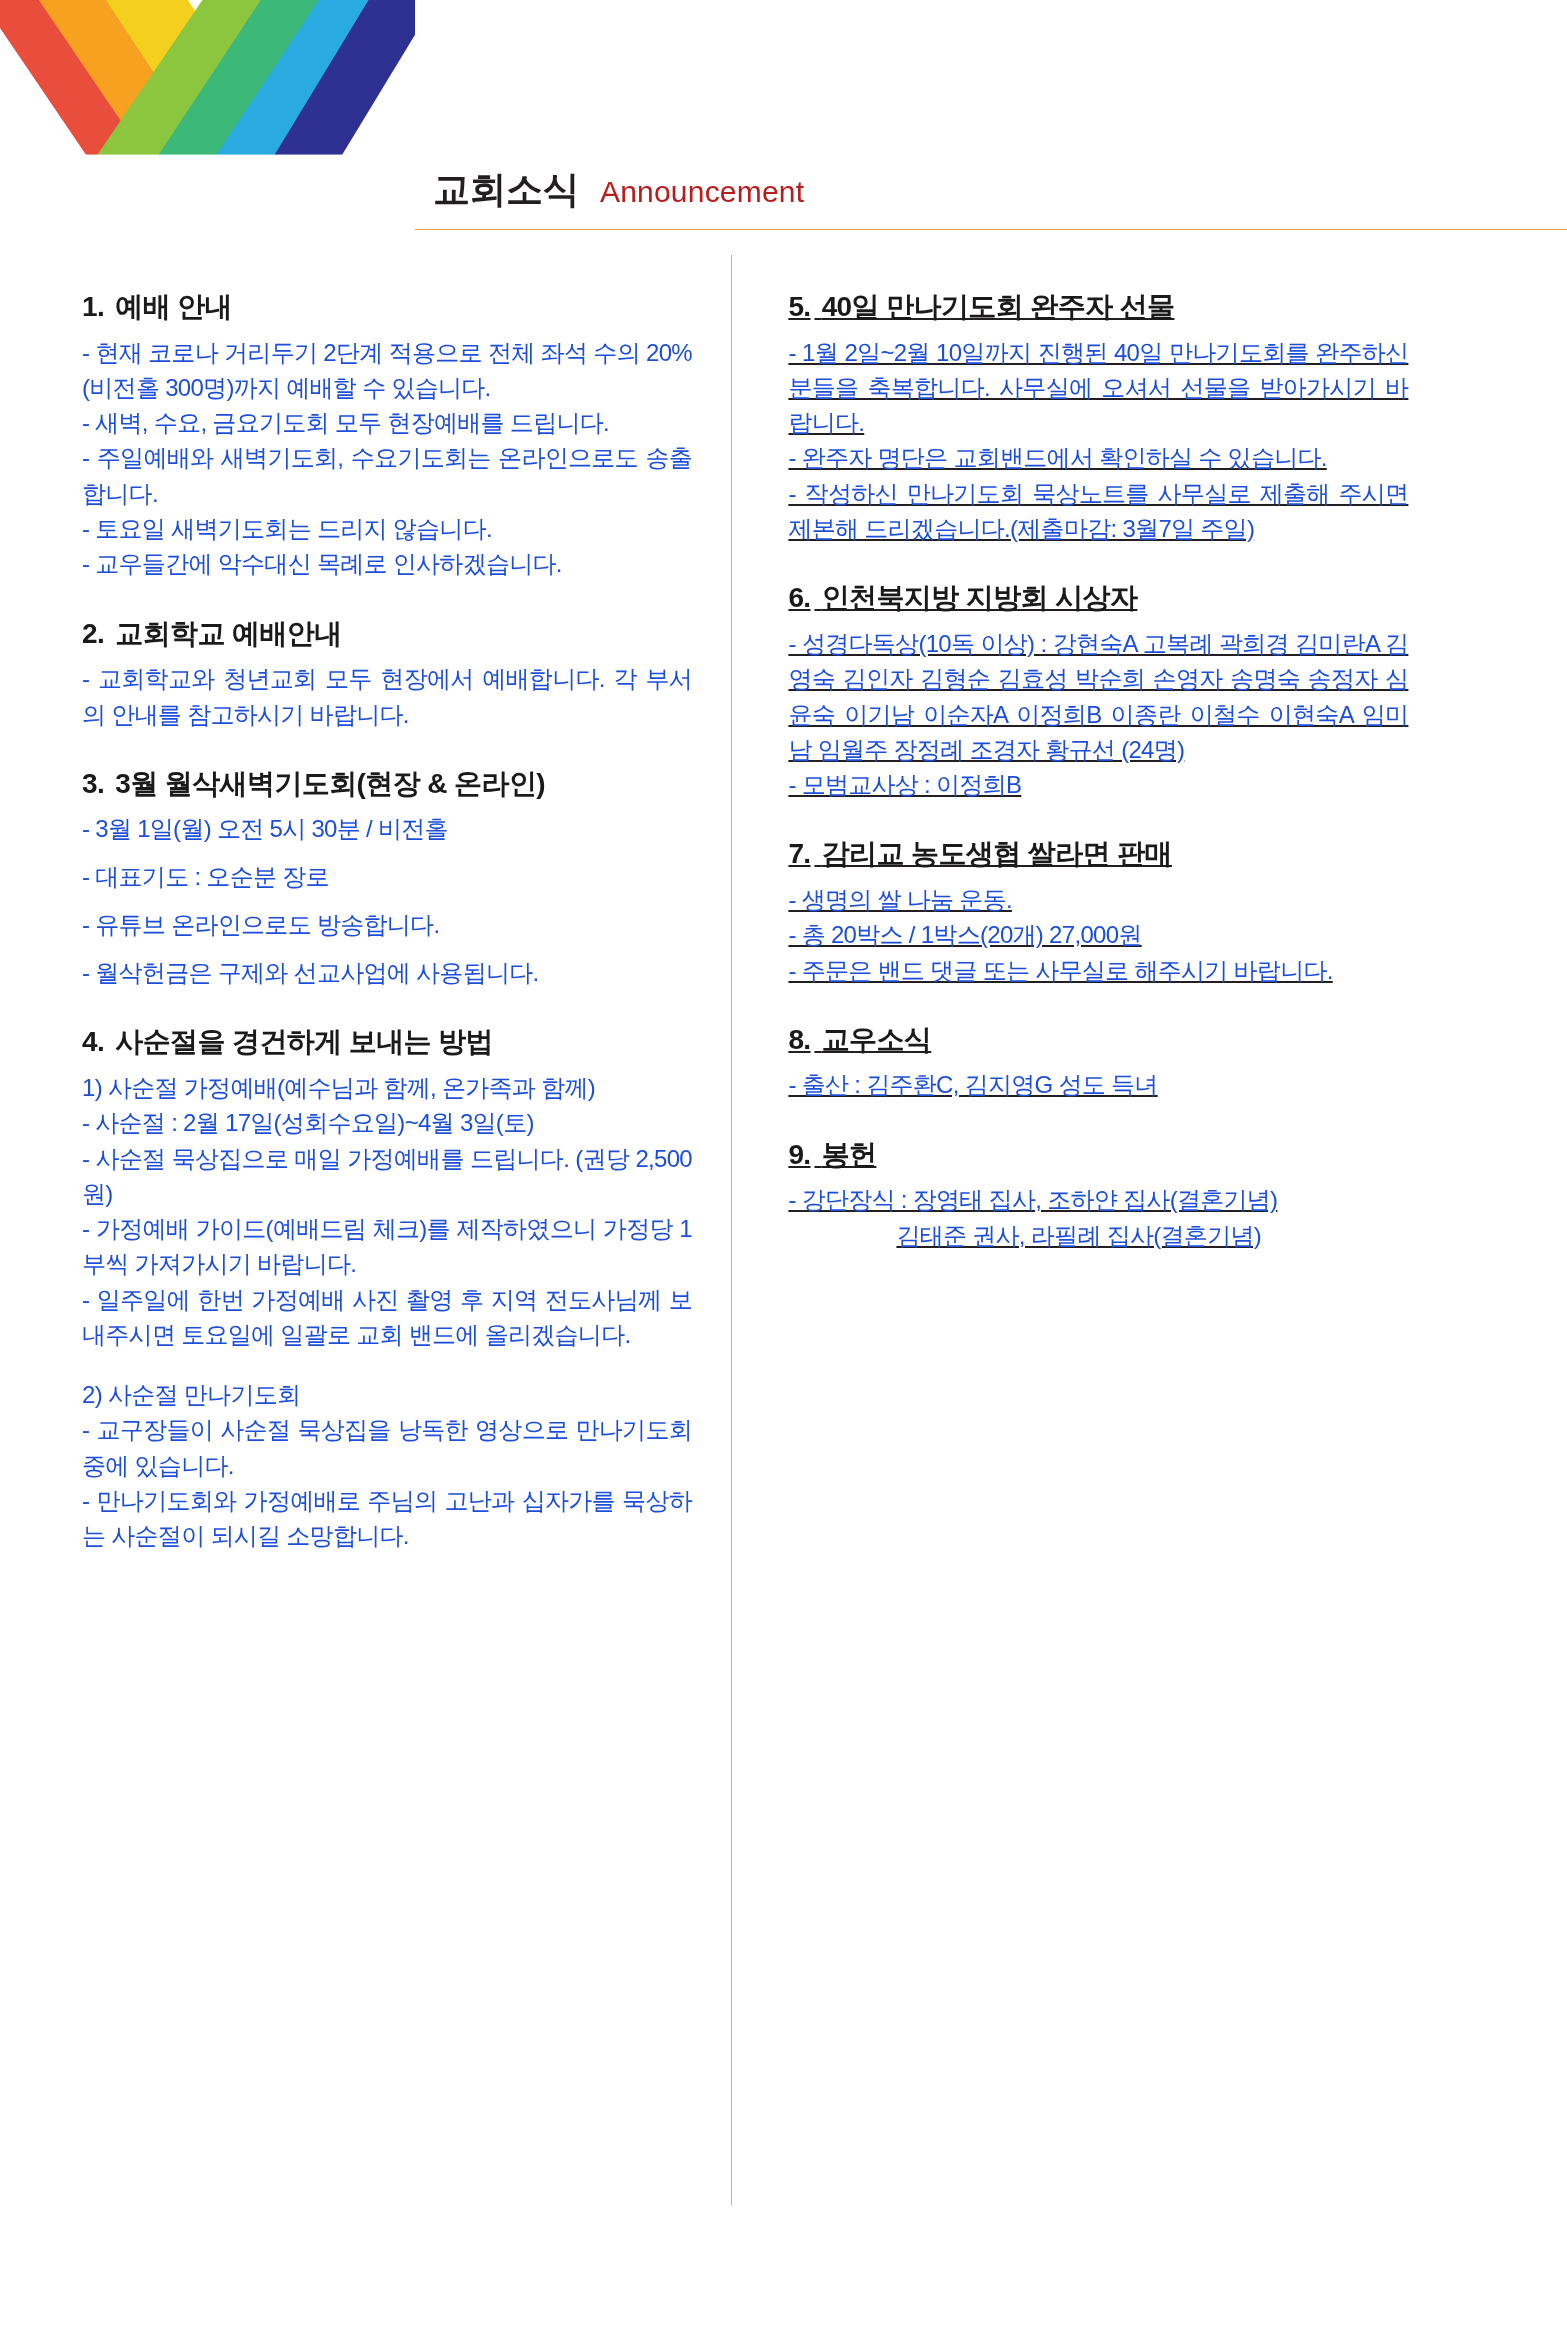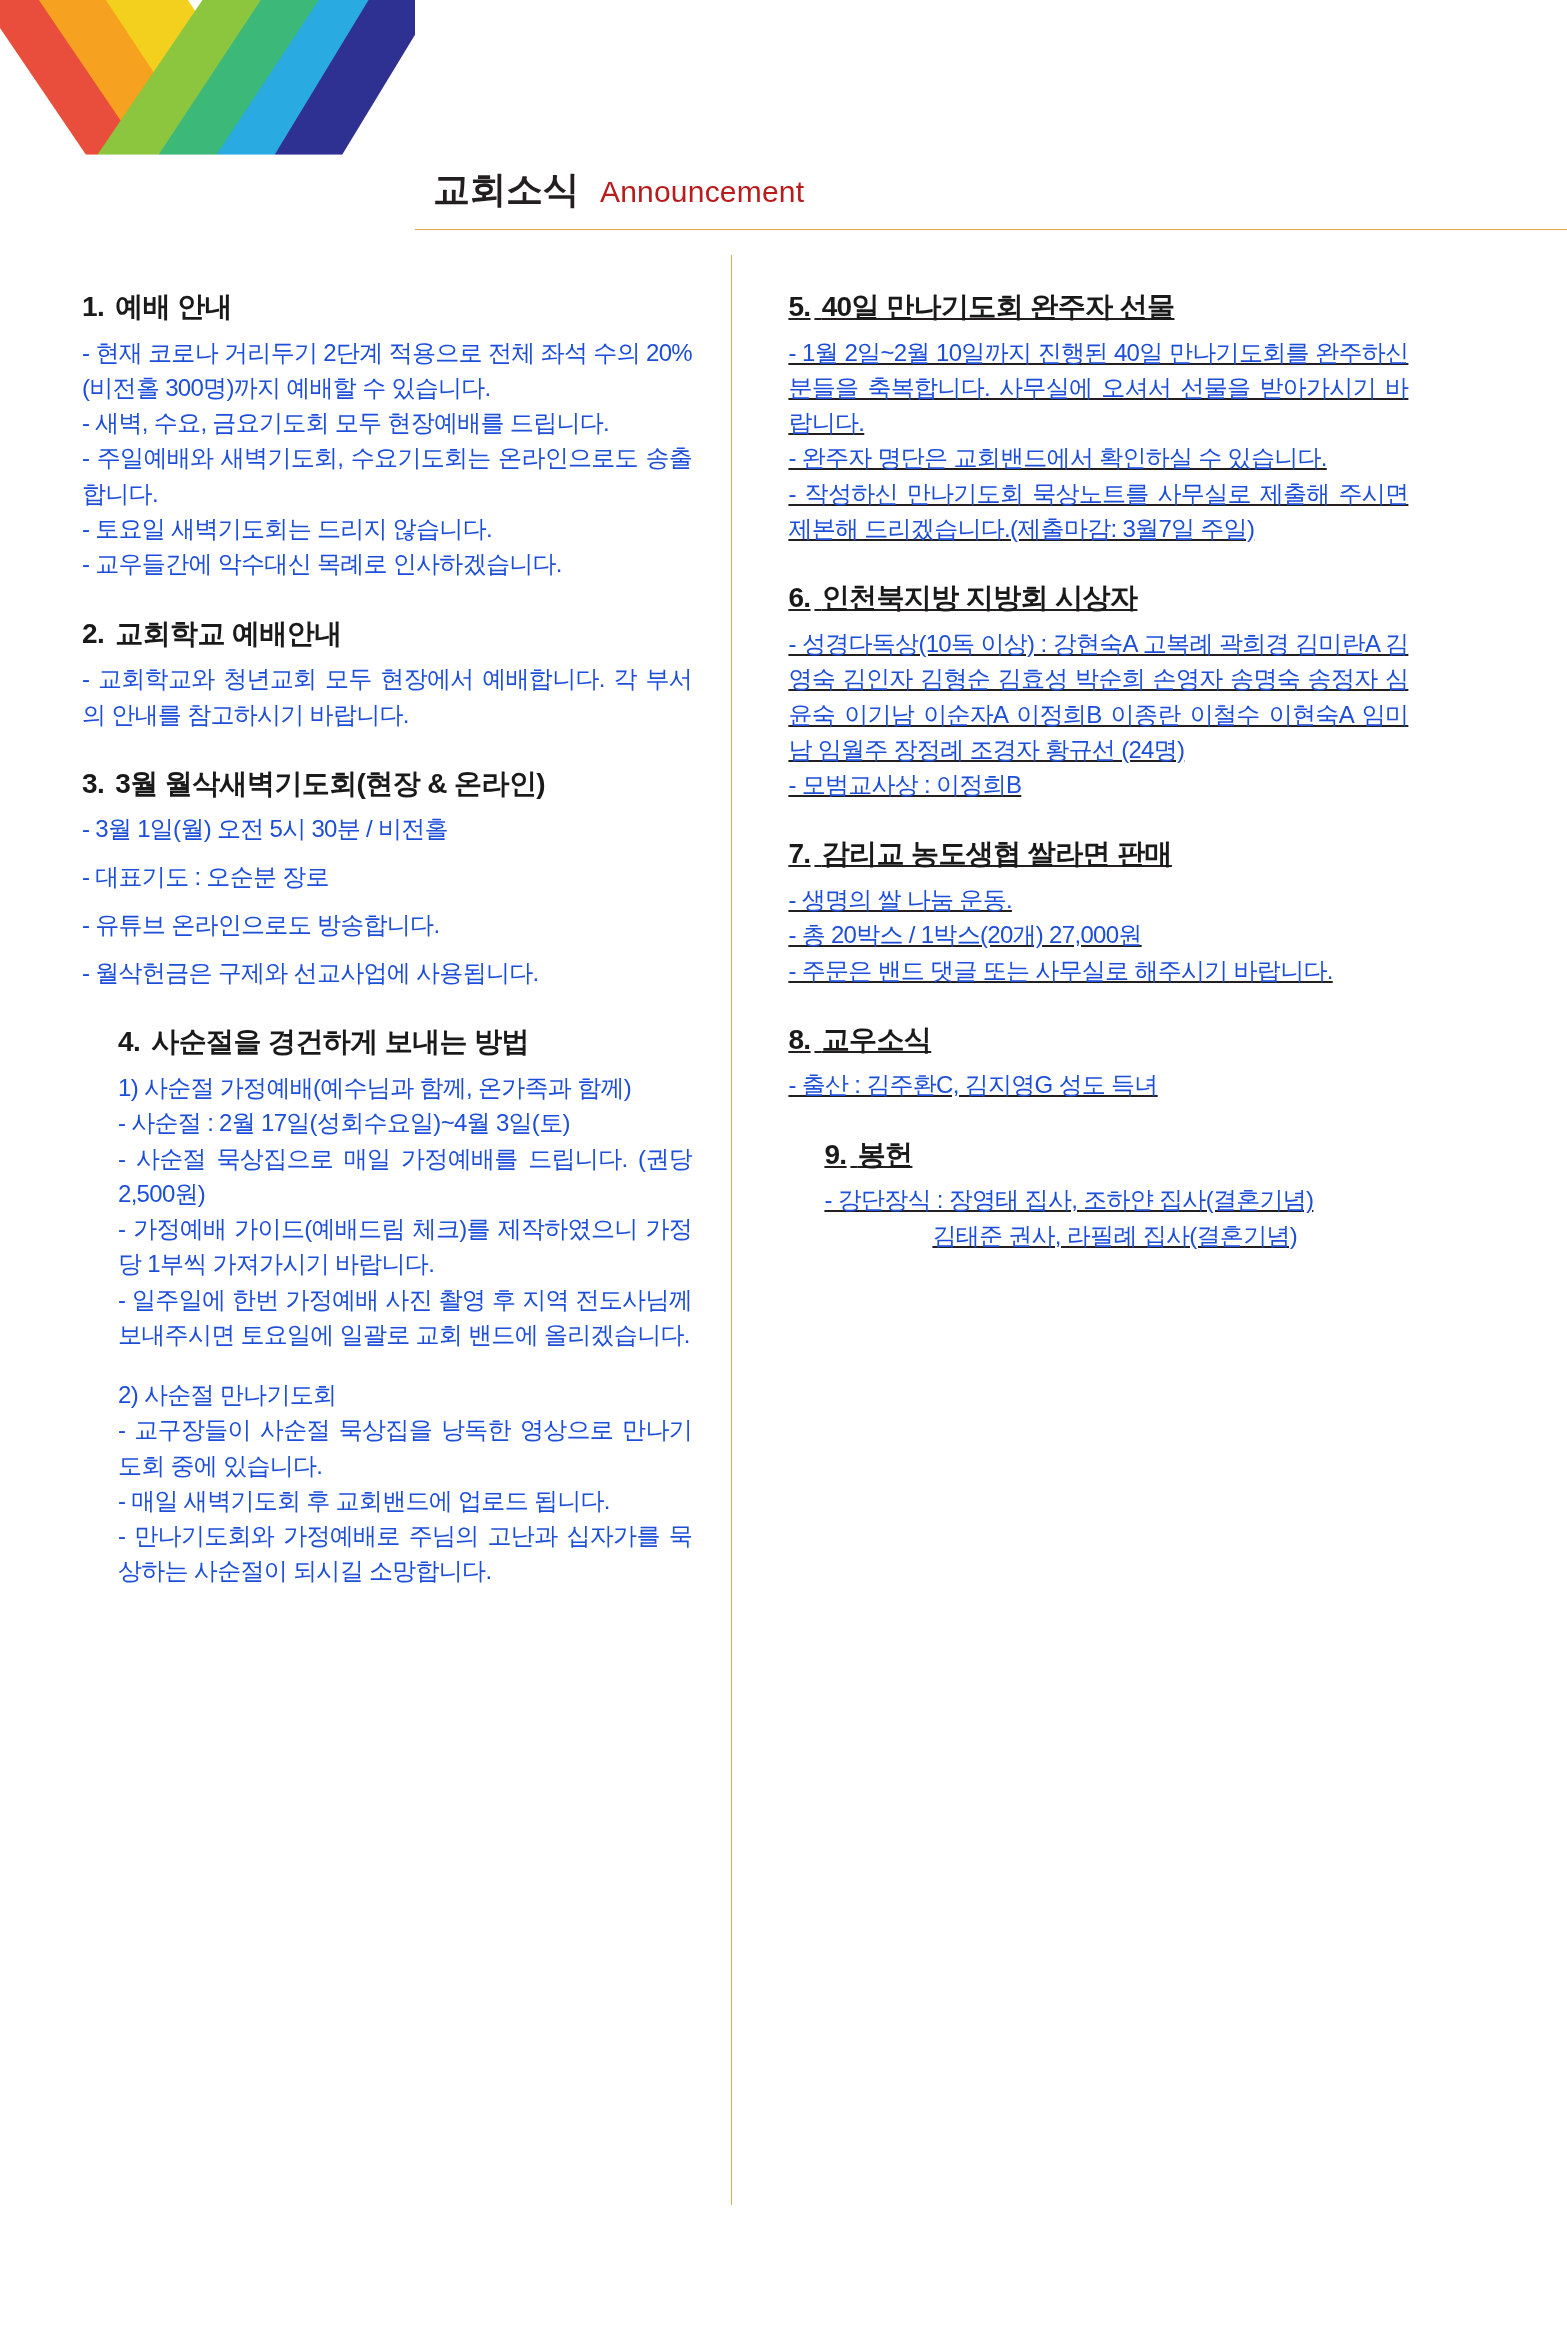--- a/index.html
+++ b/index.html
@@ -73,21 +73,21 @@
     width: 1.4px;
     background: #f0a44b;
     align-self: stretch;
     min-height: 1950px;
     margin-top: -33px;
     flex: none;
   }
   .col-right { padding-left: 56px; width: 676px; text-decoration: underline; }
 
   .section { margin-bottom: 33px; }
-  .section:last-child { margin-bottom: 0; margin-left: 36px; }
+  .section:last-child { margin-bottom: 0; }
 
   .sec-title {
     font-size: 28px;
     font-weight: bold;
     color: #1a1a1a;
     margin-bottom: 8.7px;
     letter-spacing: -0.6px;
   }
   .sec-title .num { margin-right: 3.9px; }
 
@@ -171,21 +171,20 @@
         <span>사순절을 경건하게 보내는 방법</span>
       </div>
       <p class="line">1) 사순절 가정예배(예수님과 함께, 온가족과 함께)</p>
       <p class="line">- 사순절 : 2월 17일(성회수요일)~4월 3일(토)</p>
       <p class="line">- 사순절 묵상집으로 매일 가정예배를 드립니다. (권당 2,500원)</p>
       <p class="line">- 가정예배 가이드(예배드림 체크)를 제작하였으니 가정당 1부씩 가져가시기 바랍니다.</p>
       <p class="line">- 일주일에 한번 가정예배 사진 촬영 후 지역 전도사님께 보내주시면 토요일에 일괄로 교회 밴드에 올리겠습니다.</p>
       <div class="gap-md"></div>
       <p class="line">2) 사순절 만나기도회</p>
       <p class="line">- 교구장들이 사순절 묵상집을 낭독한 영상으로 만나기도회 중에 있습니다.</p>
-      <p class="line">- 매일 새벽기도회 후 교회밴드에 업로드 됩니다.</p>
       <p class="line">- 만나기도회와 가정예배로 주님의 고난과 십자가를 묵상하는 사순절이 되시길 소망합니다.</p>
     </div>
 
   </div>
 
   <div class="col-divider"></div>
 
   <div class="col col-right">
 
     <div class="section">

